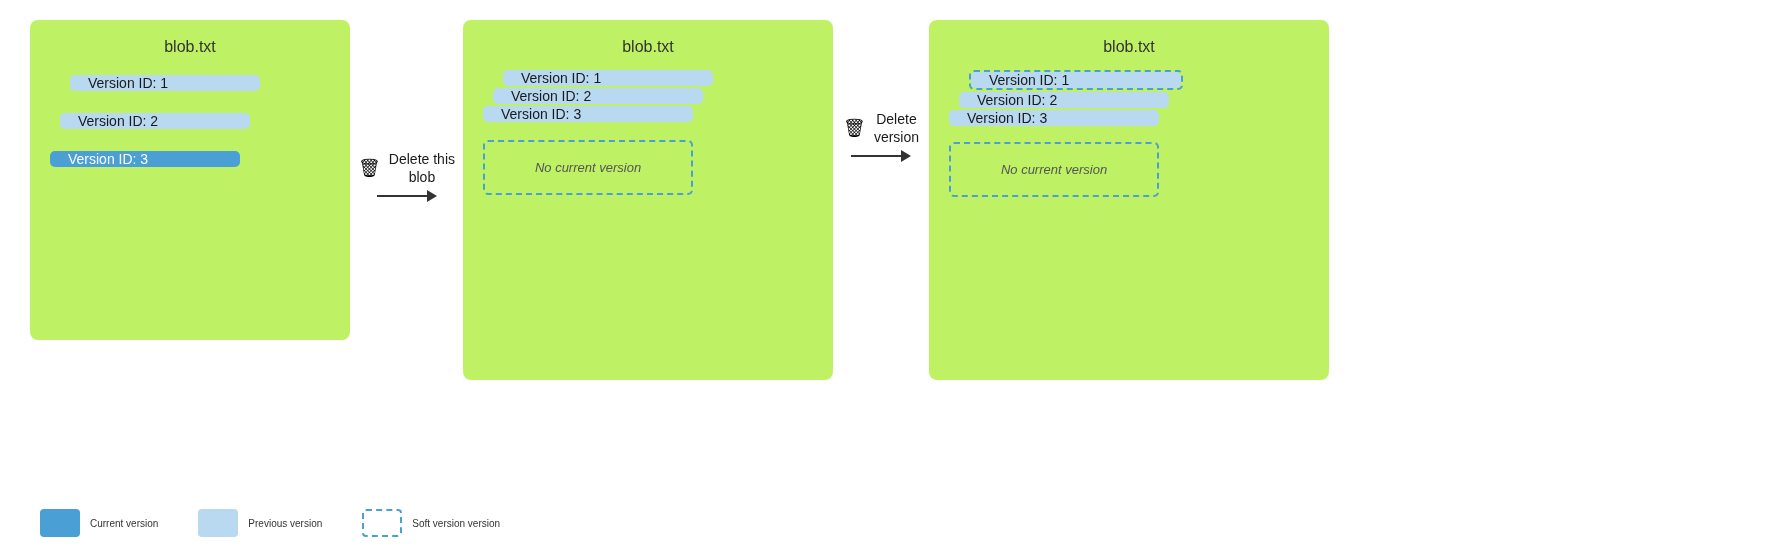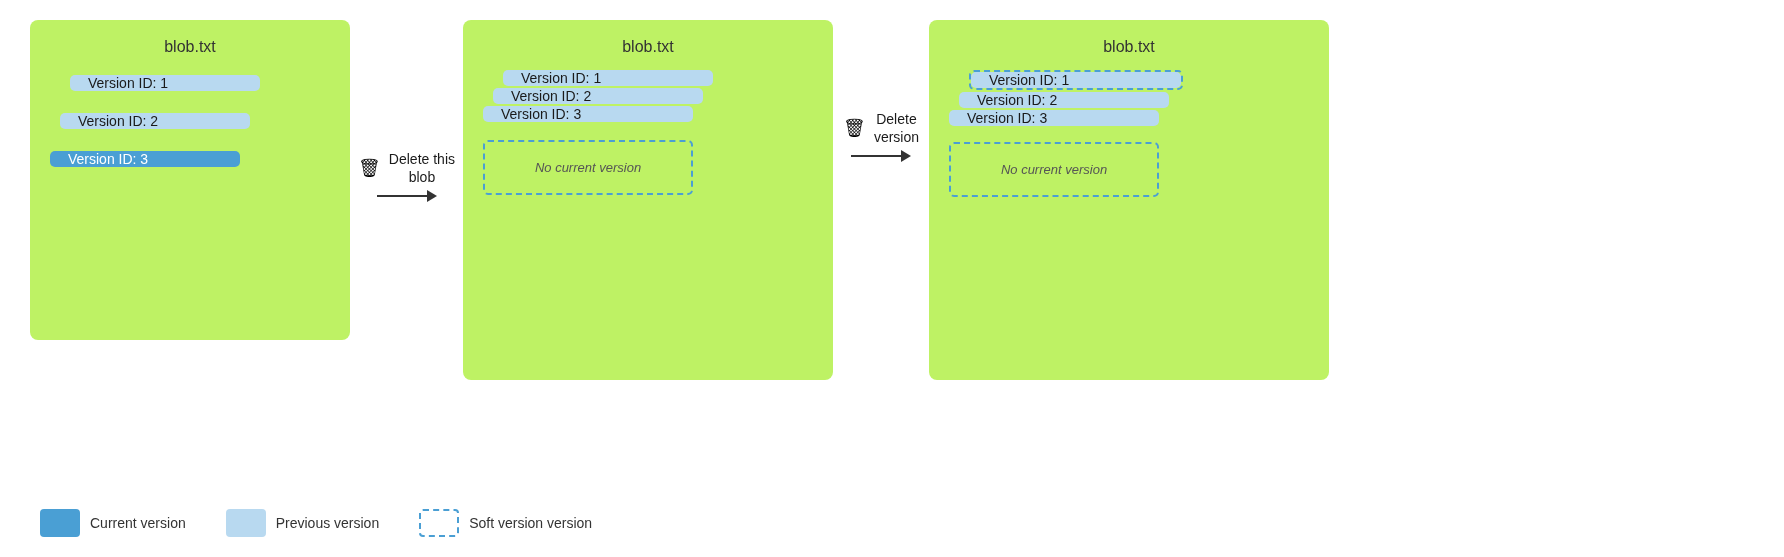--- a/index.html
+++ b/index.html
@@ -196,21 +196,21 @@
       align-items: center;
       gap: 40px;
       margin-top: 16px;
       padding-left: 10px;
     }
 
     .legend-item {
       display: flex;
       align-items: center;
       gap: 10px;
-      font-size: 14px;
+      font-size: 10px;
       color: #333;
     }
 
     .legend-box {
       width: 40px;
       height: 28px;
       border-radius: 4px;
       flex-shrink: 0;
     }
 

